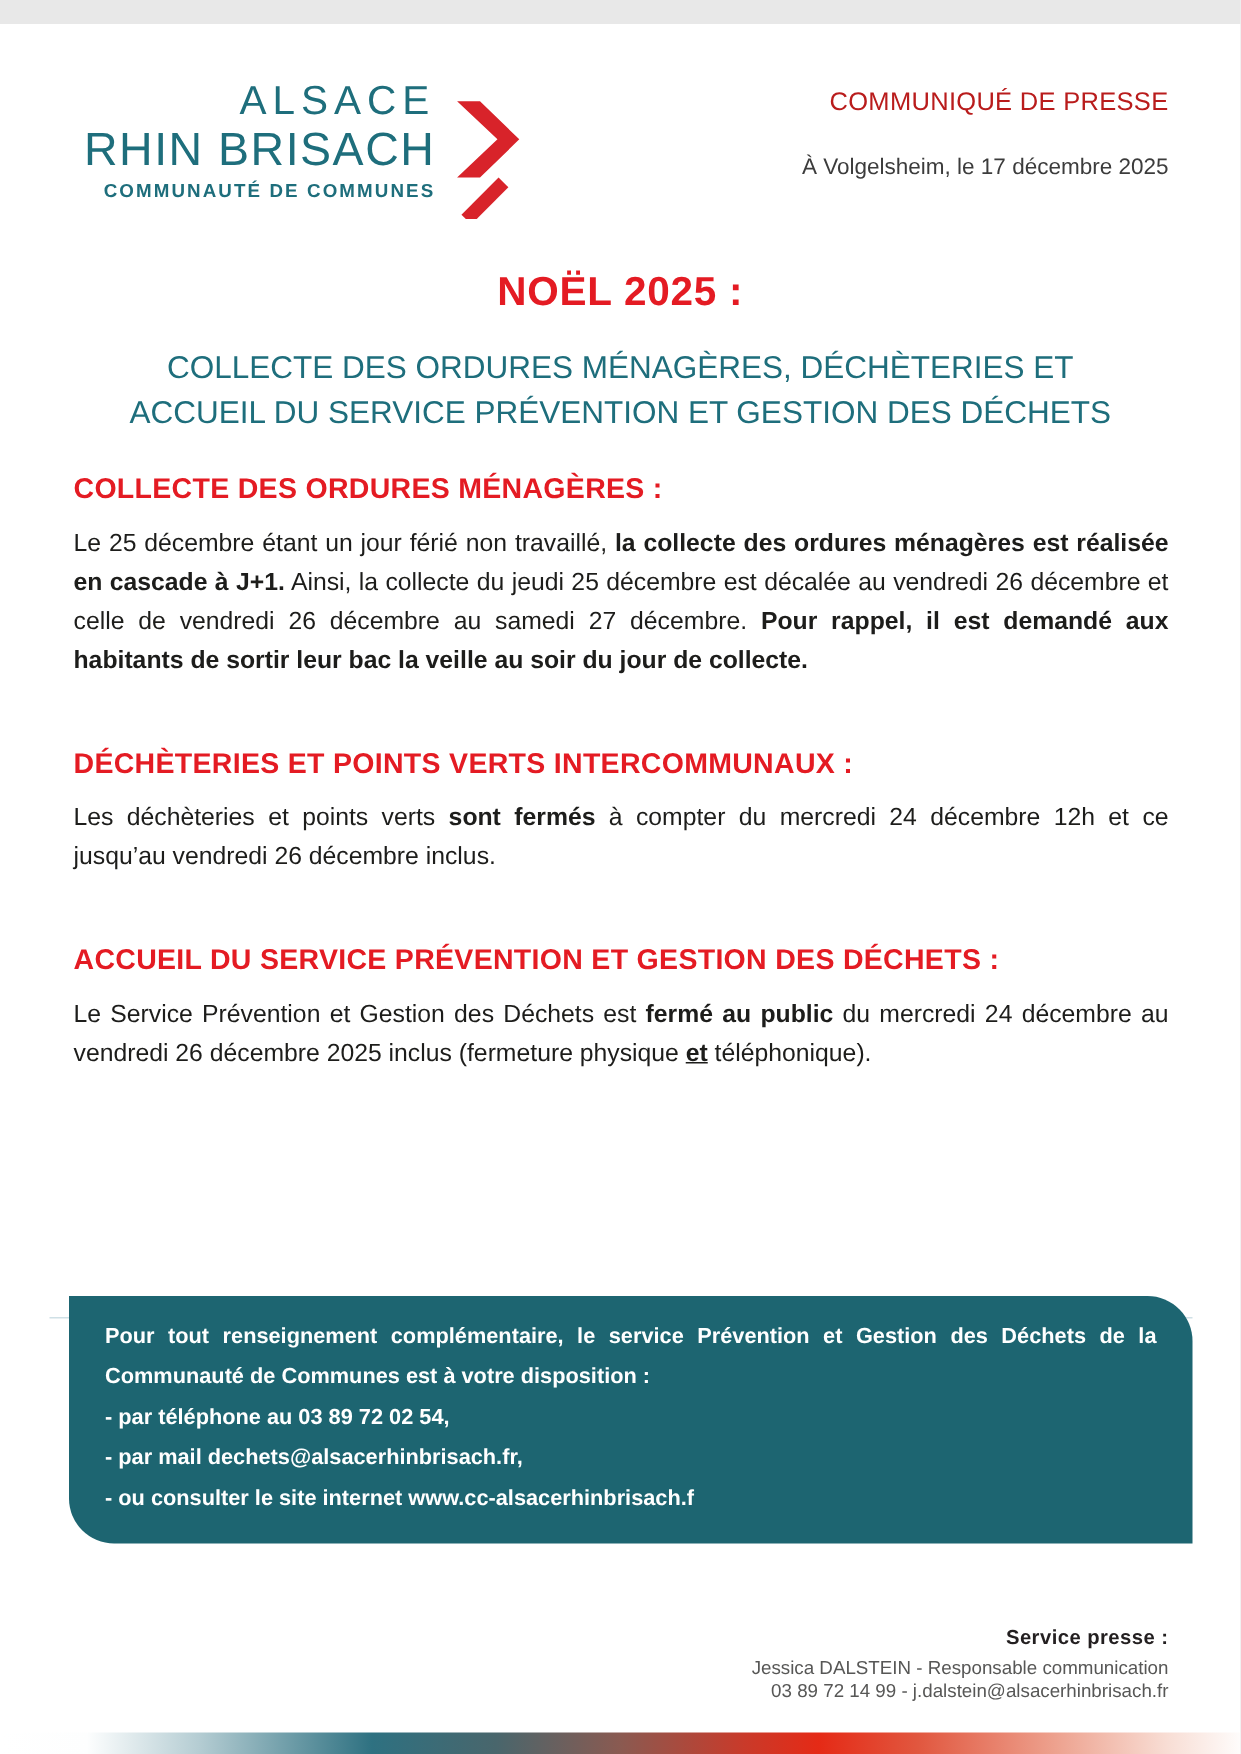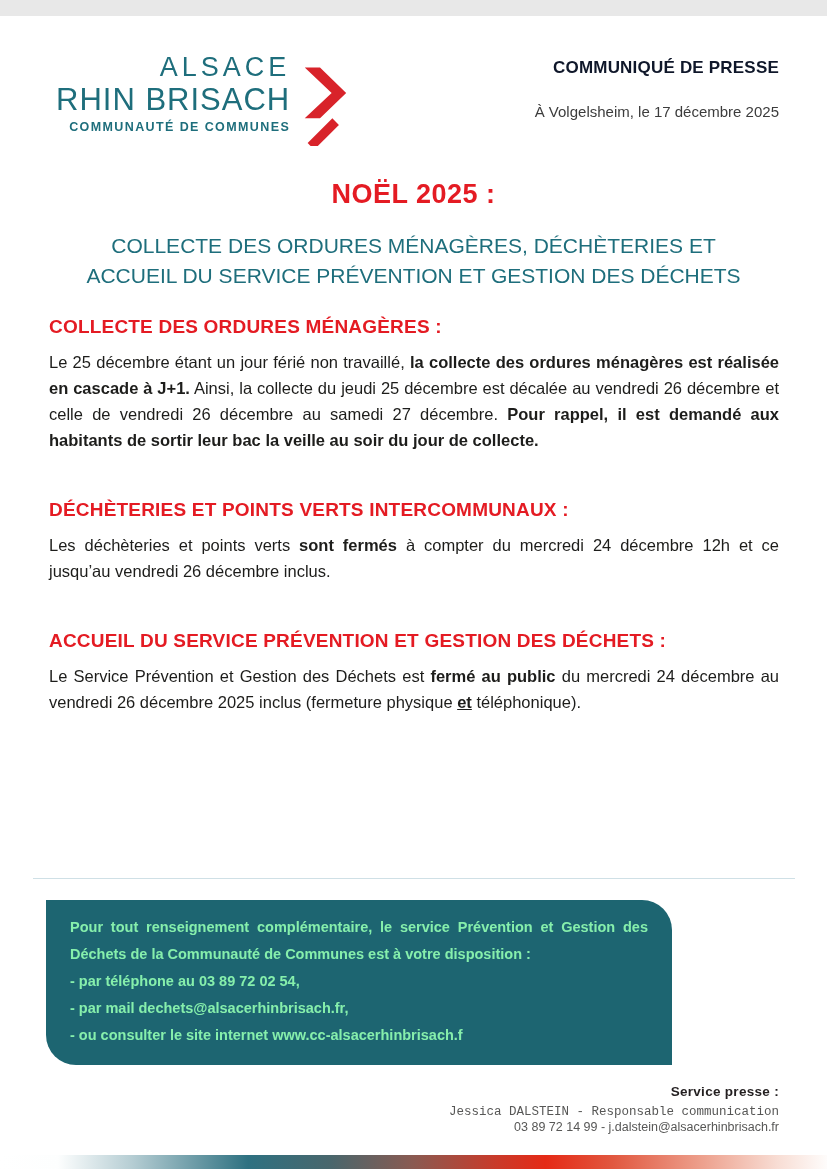--- a/index.html
+++ b/index.html
@@ -13,51 +13,51 @@
 
   
   .logo-wrap { position:absolute; left:56px; top:38px; display:flex; align-items:flex-start; }
   .logo-text { text-align:right; color:var(--teal); line-height:1; }
   .logo-line1 { font-size:27px; font-weight:400; letter-spacing:4px; }
   .logo-line2 { font-size:31px; font-weight:400; letter-spacing:1px; margin-top:3px; }
   .logo-line3 { font-size:12.5px; font-weight:700; letter-spacing:1.4px; margin-top:6px; }
   .logo-chevron { margin-left:10px; margin-top:12px; }
 
   .header-right { position:absolute; right:48px; top:42px; text-align:right; }
-  .press-label { font-size:17px; font-weight:700; color:#0f172a; letter-spacing:.2px; }
+  .press-label { font-size:17px; font-weight:400; color:#b91c1c; letter-spacing:.2px; }
   .dateline { font-size:15px; color:#3c3c3c; margin-top:25px; }
 
   
   .doc-title { position:absolute; top:163px; left:0; width:100%; text-align:center;
     color:var(--red); font-size:27px; font-weight:700; letter-spacing:.5px; }
   .doc-subtitle { position:absolute; top:215px; left:0; width:100%; text-align:center;
     color:var(--teal); font-size:21px; font-weight:400; line-height:30px; }
 
   
   .sections { position:absolute; left:49px; top:300px; width:730px; }
   .section { margin-bottom:46px; }
   .section h2 { color:var(--red); font-size:19px; font-weight:700; letter-spacing:.2px; margin-bottom:11px; }
   .section p { color:var(--text); font-size:16.5px; line-height:26px; text-align:justify; }
   .section p .b { font-weight:700; }
   .section p .u { text-decoration:underline; }
 
   
   .faint-rule { position:absolute; left:33px; top:862px; width:762px; height:1px; background:#cfe0e6; }
 
   
-  .info-box { position:absolute; left:46px; top:884px; width:626px; min-height:142px;
+  .info-box { position:absolute; left:46px; top:848px; width:749px; min-height:142px;
     background:var(--box-teal); border-radius:0 30px 0 30px; padding:14px 24px 16px;
-    color:#86efac; font-size:14.5px; font-weight:700; line-height:27px; }
+    color:#ffffff; font-size:14.5px; font-weight:700; line-height:27px; }
   .info-box .intro { text-align:justify; }
 
   
   .contact { position:absolute; right:48px; top:1068px; text-align:right; }
   .contact-label { font-size:13.5px; font-weight:700; color:#231f20; letter-spacing:.3px; }
   .contact-line { font-size:12.5px; color:var(--gray); line-height:15px; }
-  .contact-line:first-of-type { margin-top:6px;font-family:Liberation Mono, monospace; }
+  .contact-line:first-of-type { margin-top:6px; }
 
   
   .footer-bar { position:absolute; left:0; top:1139px; width:827px; height:23px;
     background:linear-gradient(90deg,#ffffff 0%,#fdfefe 7%,#b5cdd3 16%,#2e7181 30%,#49666c 40%,#8a5a51 50%,#c93a2a 60%,#e52a16 66%,#e1573f 74%,#eda18e 85%,#f8ddd4 94%,#fefcfb 100%); }
 </style>
 </head>
 <body>
 
 <div class="page" style="--red: #e41b23; --teal: #1e6e7c; --box-teal: #1d6571; --text: #1d1d1b; --gray: #575756;">
 

